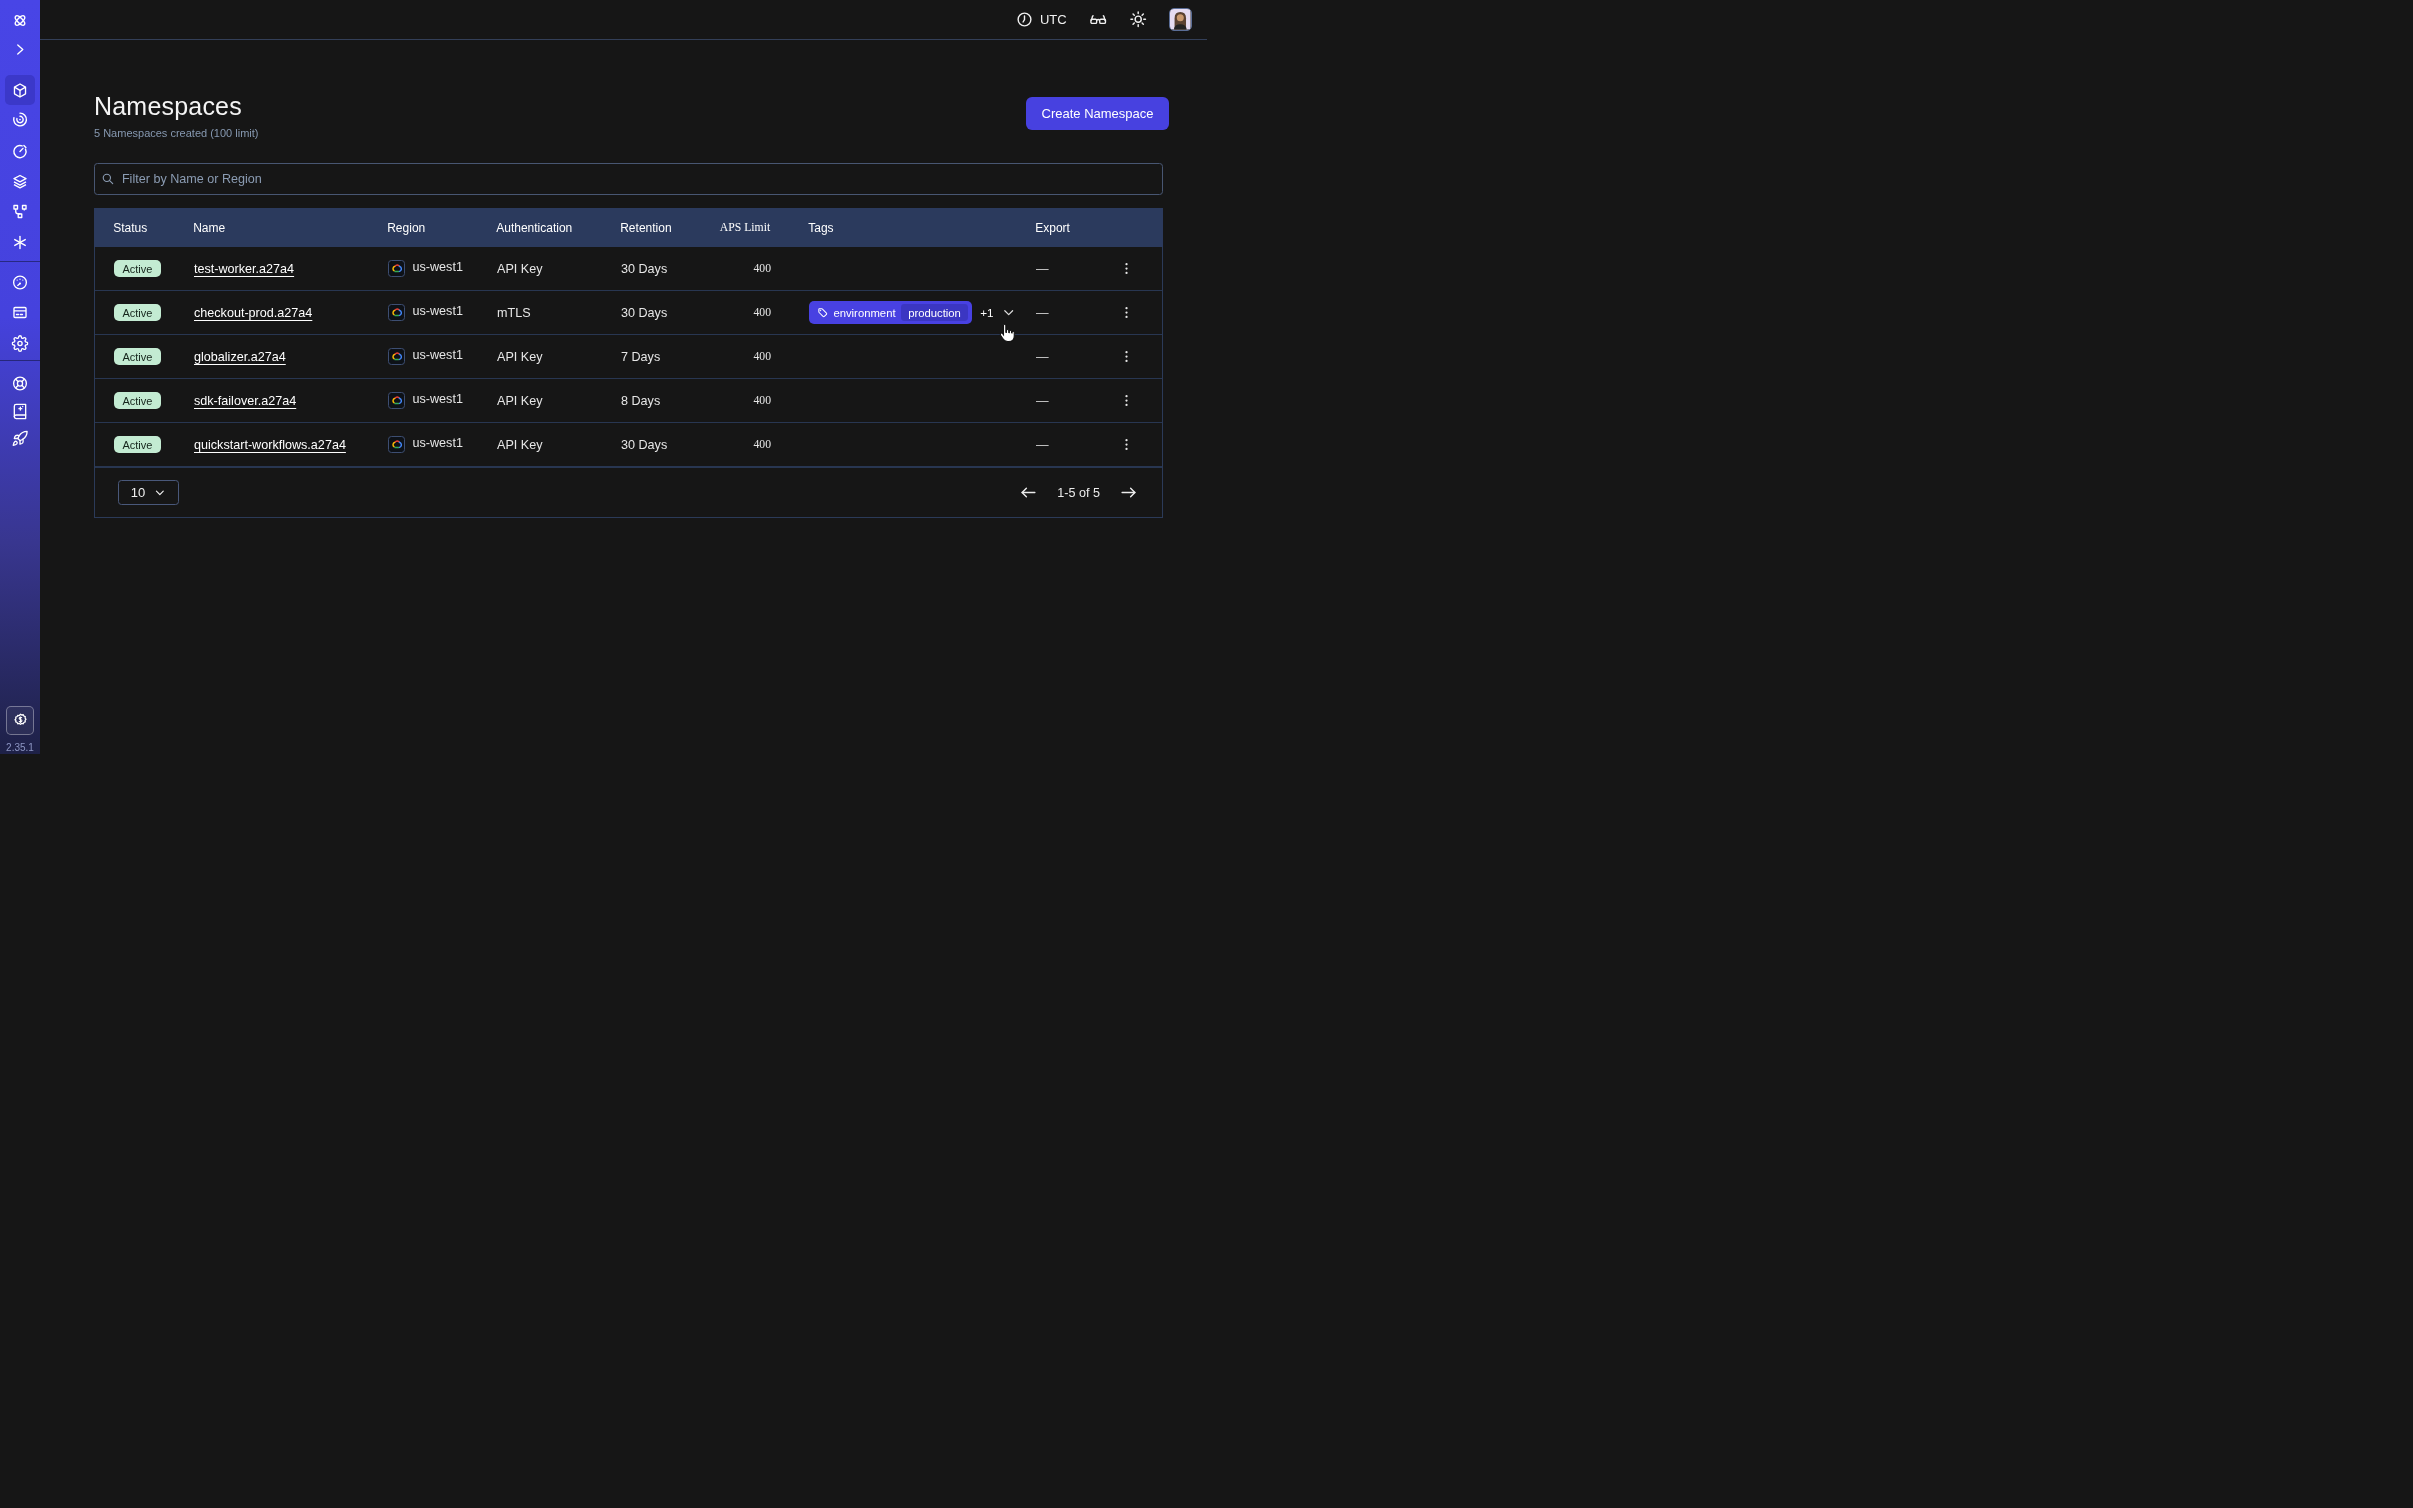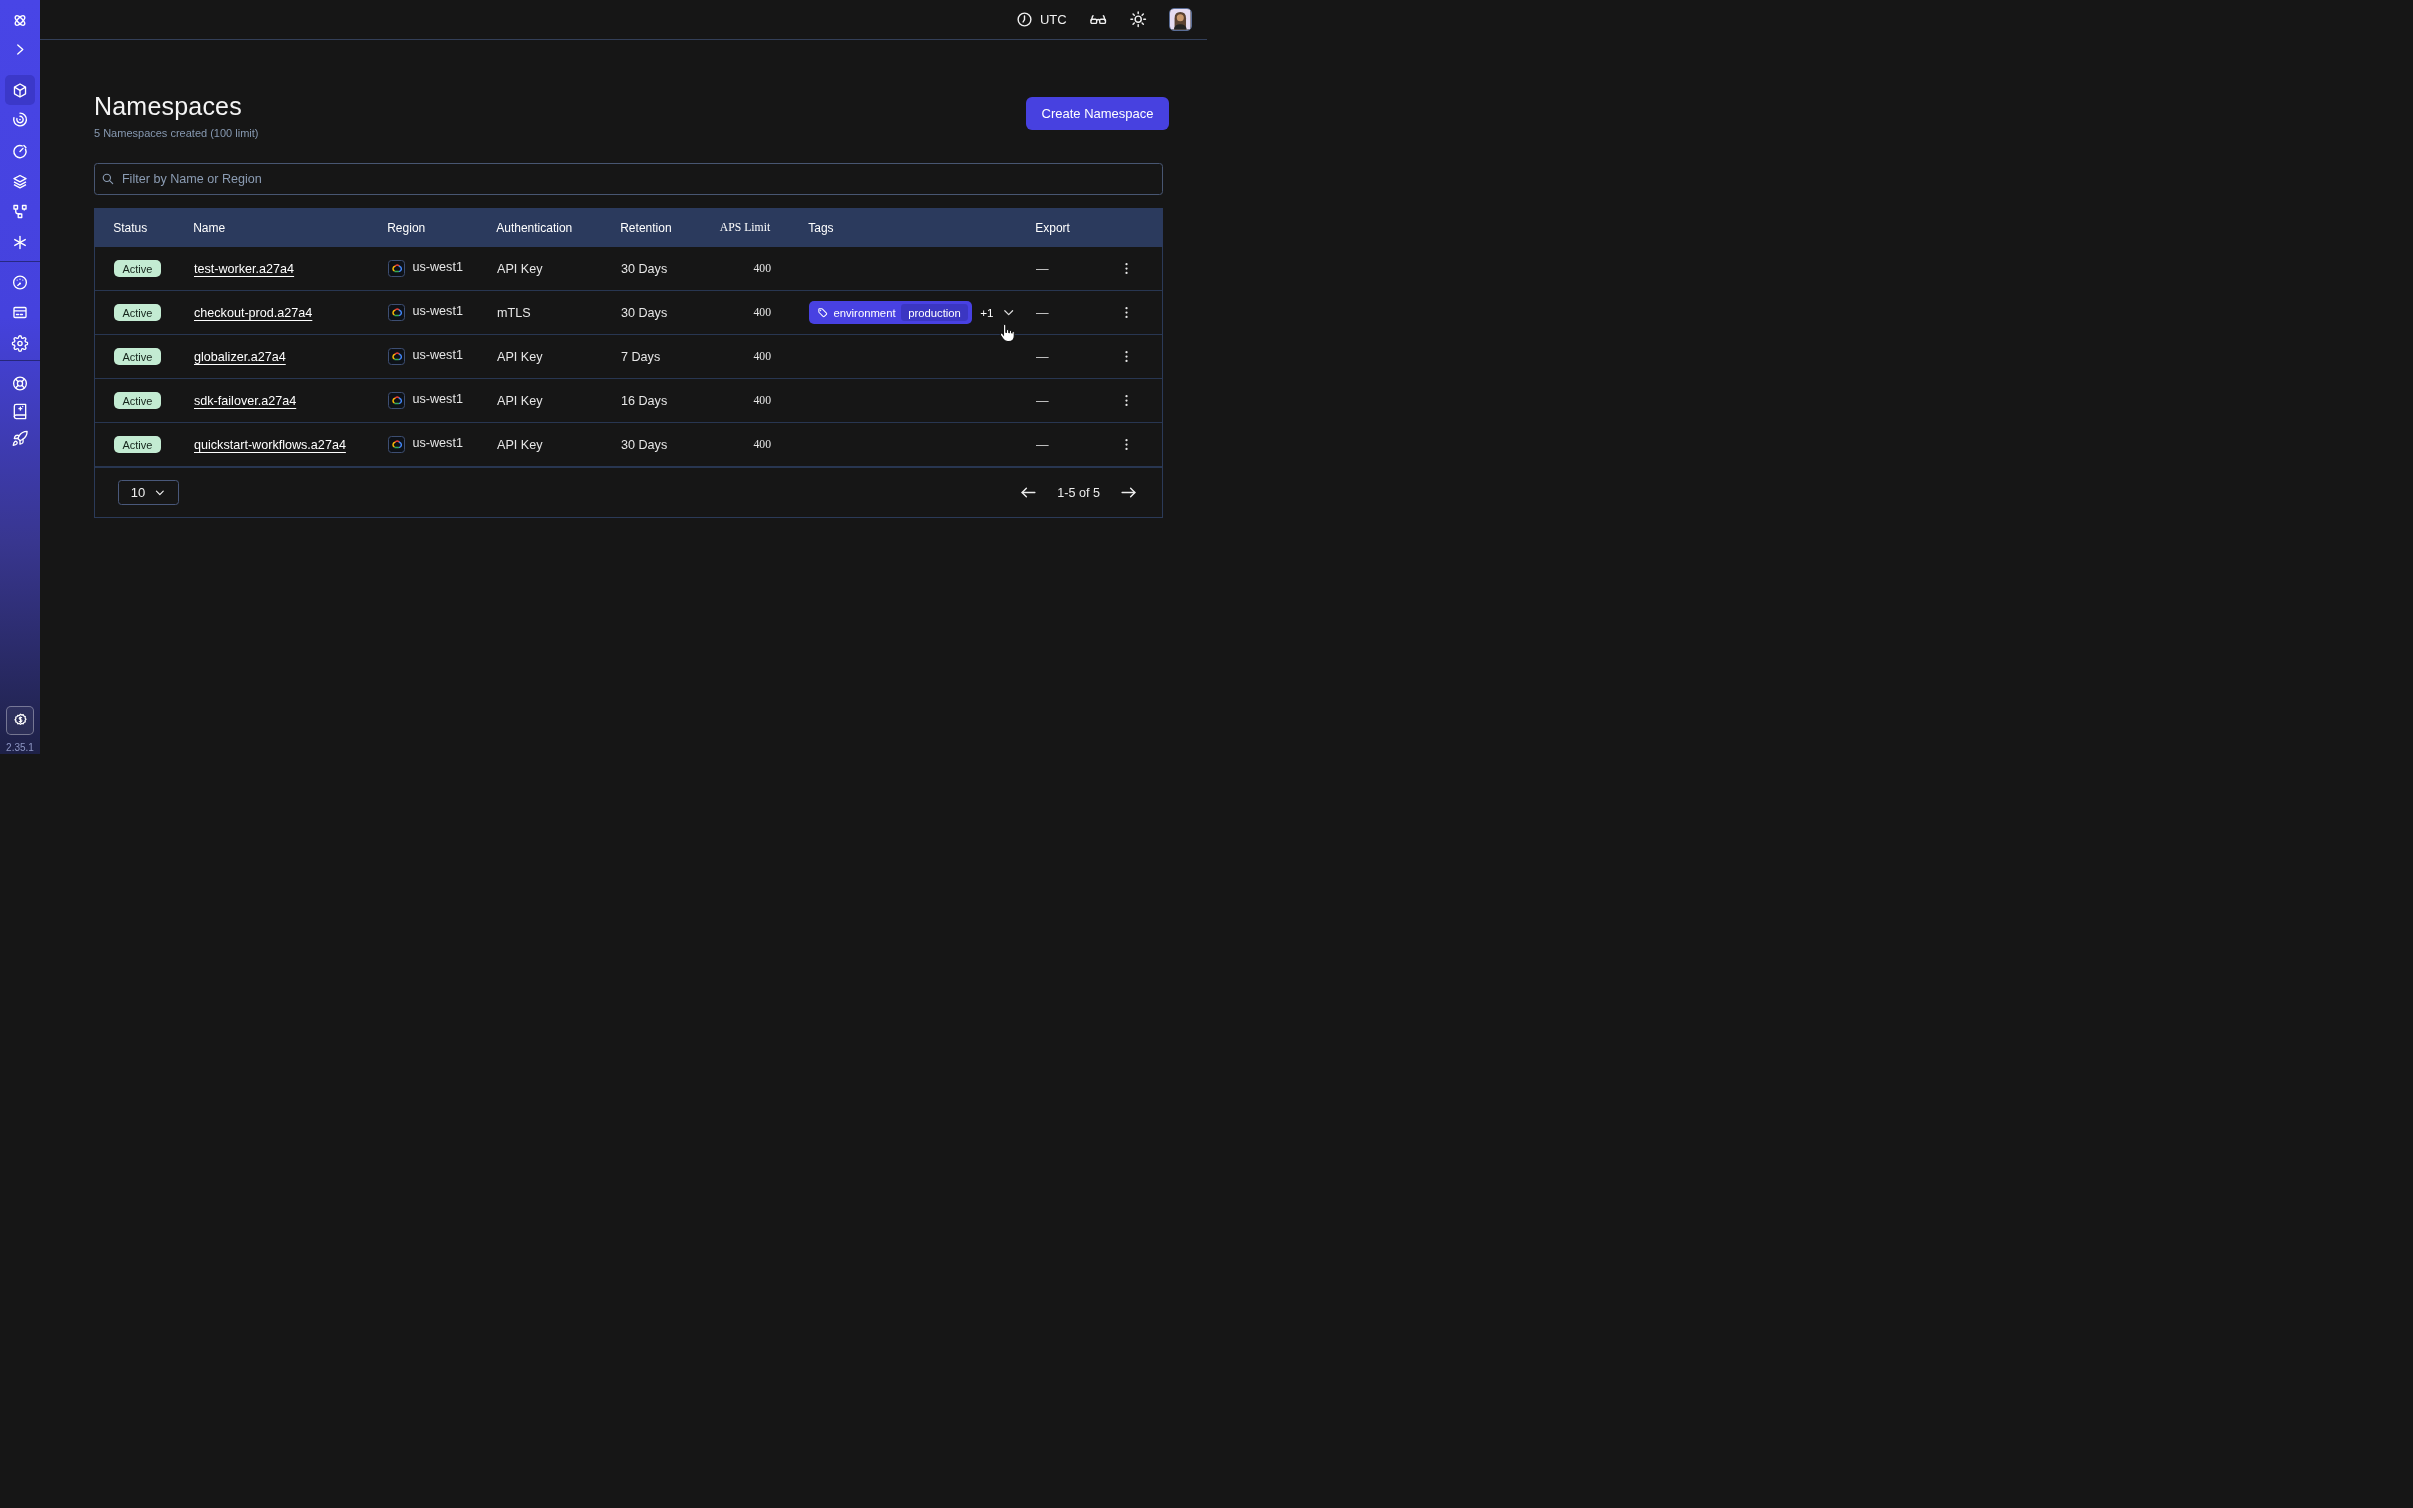--- a/index.html
+++ b/index.html
@@ -385,21 +385,21 @@
             <svg viewBox="0 0 24 24" fill="none" stroke-linecap="round">
               <path d="M8.2 6.8A6 6 0 0 1 16.4 5.6" stroke="#ea4335" stroke-width="3"></path>
               <path d="M6.2 15.8a5 5 0 0 1 .9-8.6" stroke="#fbbc05" stroke-width="3"></path>
               <path d="M8 17.6h7.5" stroke="#34a853" stroke-width="3"></path>
               <path d="M17.3 6.6a5.6 5.6 0 0 1 .4 10.6" stroke="#4285f4" stroke-width="3"></path>
             </svg>
           </span>
           <span>us-west1</span>
         </div>
       <div>API Key</div>
-      <div>16 Days</div>
+      <div>8 Days</div>
       <div class="aps">400</div>
       <div class="tags-cell"></div>
       <div class="export-cell">—</div>
       <div class="kebab">
           <svg viewBox="0 0 24 24" width="15" height="15" fill="currentColor">
             <circle cx="12" cy="5" r="1.8"></circle>
             <circle cx="12" cy="12" r="1.8"></circle>
             <circle cx="12" cy="19" r="1.8"></circle>
           </svg>
         </div>

